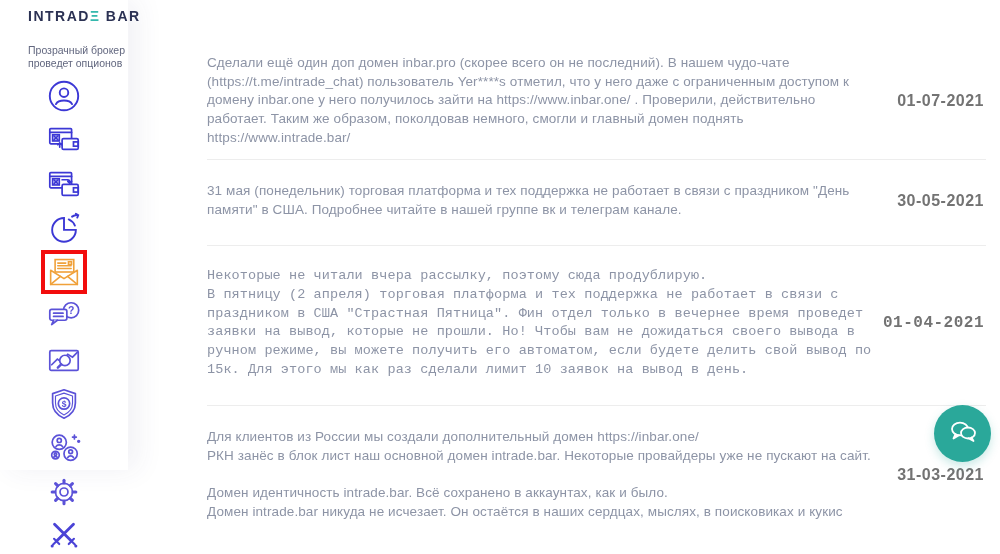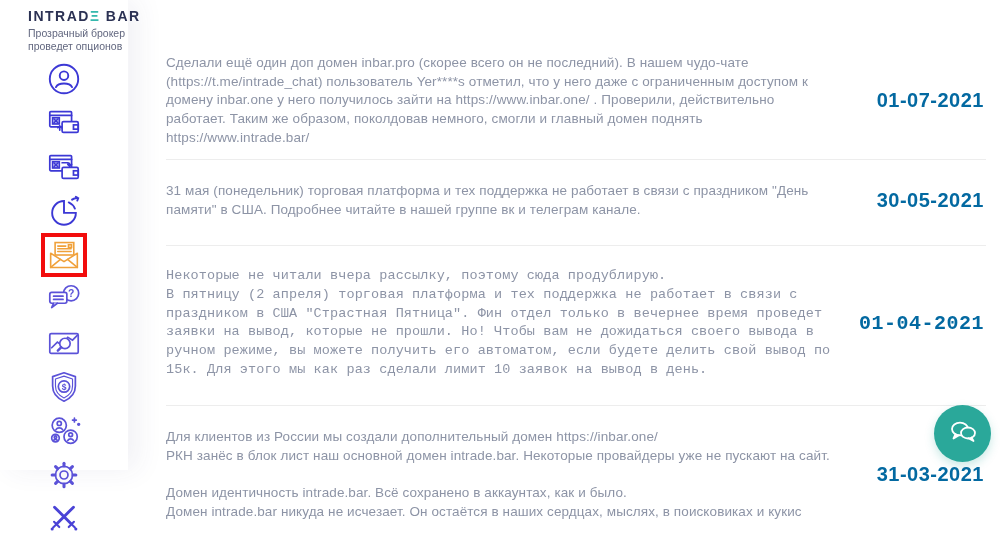--- a/index.html
+++ b/index.html
@@ -10,39 +10,39 @@
   
   .sidebar {
     position:absolute; left:0; top:0; width:128px; height:470px;
     background:#fff; z-index:2;
     box-shadow:10px 0 26px rgba(60,60,120,0.07);
     display:flex; flex-direction:column; align-items:center;
   }
   .logo-block { width:100%; padding:8px 0 2px 28px; cursor:pointer; }
   .logo-text { font-size:14px; font-weight:bold; letter-spacing:1.5px; color:#2b3153; white-space:nowrap; }
   .logo-text .accent { color:#35b8ad; }
-  .tagline { margin-top:3px; font-size:10.5px; line-height:13px; color:#62677f; }
+  .tagline { margin-top:20px; font-size:10.5px; line-height:13px; color:#62677f; }
   .icons-col { margin-top:2px; display:flex; flex-direction:column; align-items:center; }
   .icon-btn { width:46px; height:44px; display:flex; align-items:center; justify-content:center; cursor:pointer; }
   .icon-btn.active { border:4px solid #f20d0d; }
   .icon-btn svg { display:block; }
 
   
   .main { margin-left:128px; padding:14px 14px 0 38px; }
   .page-title { font-size:27px; font-weight:bold; color:#3e4553; letter-spacing:.3px; }
-  .news-item { display:flex; border-bottom:1px solid #ededed; }
+  .news-item { display:flex; border-bottom:1px solid #ededed;margin-left:41px; }
   .news-item.first { padding:40px 0 12px 0; }
   .news-item.second { padding:22px 0 26px 0; }
   .news-item.third { padding:21px 0 26px 0;font-family:Liberation Mono, monospace; }
   .news-item.fourth { padding:22px 0 24px 0; border-bottom:none; }
   .news-text { width:672px; font-size:13.5px; line-height:1.38; color:#8d94a6; letter-spacing:.1px; }
   .news-text p { margin:0; }
   .news-text p.gap { margin-top:19px; }
   .news-date { margin-left:auto; align-self:center; padding-right:2px;
-               font-size:20px; font-weight:bold; color:#0369a1; letter-spacing:.5px; white-space:nowrap; }
+               font-size:16px; font-weight:bold; color:#737373; letter-spacing:.5px; white-space:nowrap; }
 
   
   .chat-fab {
     position:absolute; left:934px; top:405px; width:57px; height:57px;
     border-radius:50%; background:#2aa89a; z-index:3; cursor:pointer;
     display:flex; align-items:center; justify-content:center;
     box-shadow:0 4px 10px rgba(42,168,154,0.25);
   }
 </style>
 </head>

